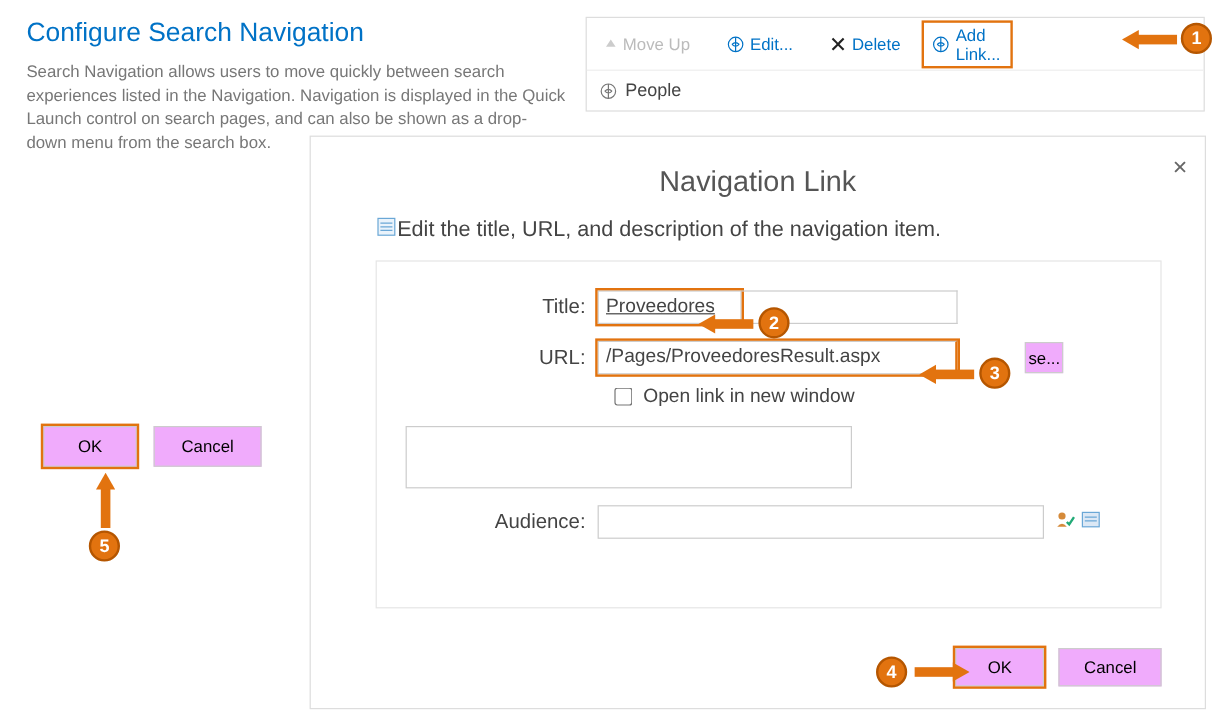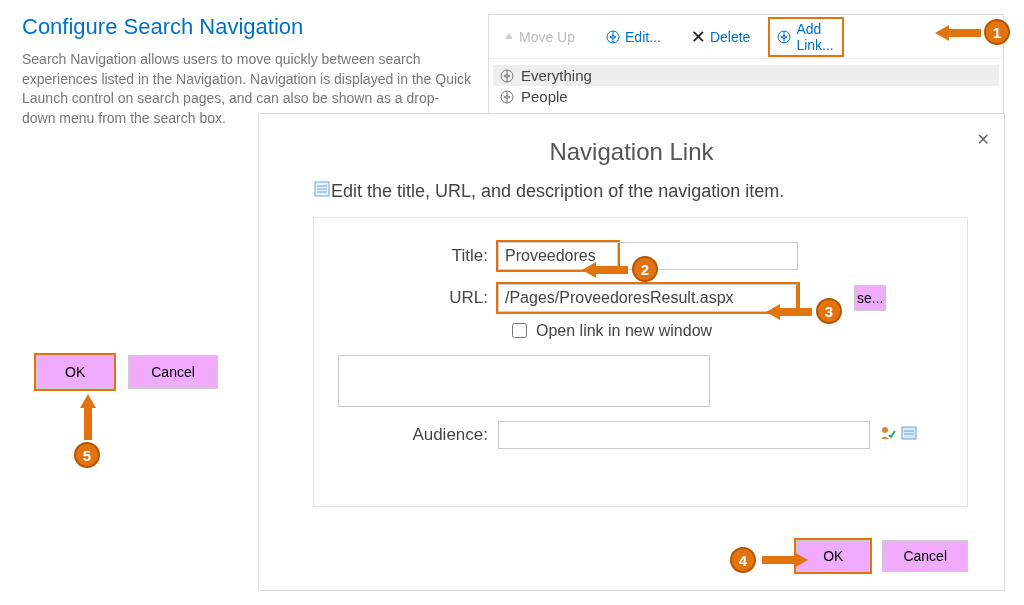--- a/index.html
+++ b/index.html
@@ -88,29 +88,20 @@
       <span class="link-ico">
         <svg width="16" height="16">
             <circle cx="8" cy="8" r="6" fill="none" stroke="#0072c6" stroke-width="1"></circle>
             <path d="M5 8 Q8 5 11 8 M5 8 Q8 11 11 8 M8 2 V14" stroke="#0072c6" stroke-width="1" fill="none"></path>
           </svg>
       </span>
       <span style="width:40px;display:inline-block;">Add Link...</span>
     </span>
   </div>
   <div class="nav-list">
-    <div class="nav-item sel">
-      <span class="link-ico">
-        <svg width="16" height="16">
-            <circle cx="8" cy="8" r="6" fill="none" stroke="#777" stroke-width="1"></circle>
-            <path d="M5 8 Q8 5 11 8 M5 8 Q8 11 11 8 M8 2 V14" stroke="#777" stroke-width="1" fill="none"></path>
-          </svg>
-      </span>
-      <span>Everything</span>
-    </div>
     <div class="nav-item">
       <span class="link-ico">
         <svg width="16" height="16">
             <circle cx="8" cy="8" r="6" fill="none" stroke="#777" stroke-width="1"></circle>
             <path d="M5 8 Q8 5 11 8 M5 8 Q8 11 11 8 M8 2 V14" stroke="#777" stroke-width="1" fill="none"></path>
           </svg>
       </span>
       <span>People</span>
     </div>
   </div>
@@ -131,21 +122,21 @@
           <line x1="4" y1="6" x2="14" y2="6" stroke="#6aa7d6"></line>
           <line x1="4" y1="9" x2="14" y2="9" stroke="#6aa7d6"></line>
           <line x1="4" y1="12" x2="14" y2="12" stroke="#6aa7d6"></line>
         </svg>
     </span>
     <span>Edit the title, URL, and description of the navigation item.</span>
   </div>
   <div class="form-box">
     <div class="row">
       <label>Title:</label>
-      <div class="field" style="display:flex;align-items:flex-start;">
+      <div class="field" style="display:flex;align-items:flex-start;text-decoration:underline;">
         <span class="txt narrow hl" style="display:inline-flex;align-items:center;">Proveedores</span>
         <span style="width:180px;height:28px;border:1px solid #ccc;border-left:none;display:inline-block;"></span>
       </div>
     </div>
     <div class="row">
       <label>URL:</label>
       <div class="field" style="display:flex;align-items:center;gap:0;">
         <span class="txt wide hl" style="display:inline-flex;align-items:center;border-right:2px solid #e2730f;">/Pages/ProveedoresResult.aspx</span>
         <span style="width:56px;"></span>
         <button class="btn" style="padding:4px 2px;width:32px;">se...</button>

